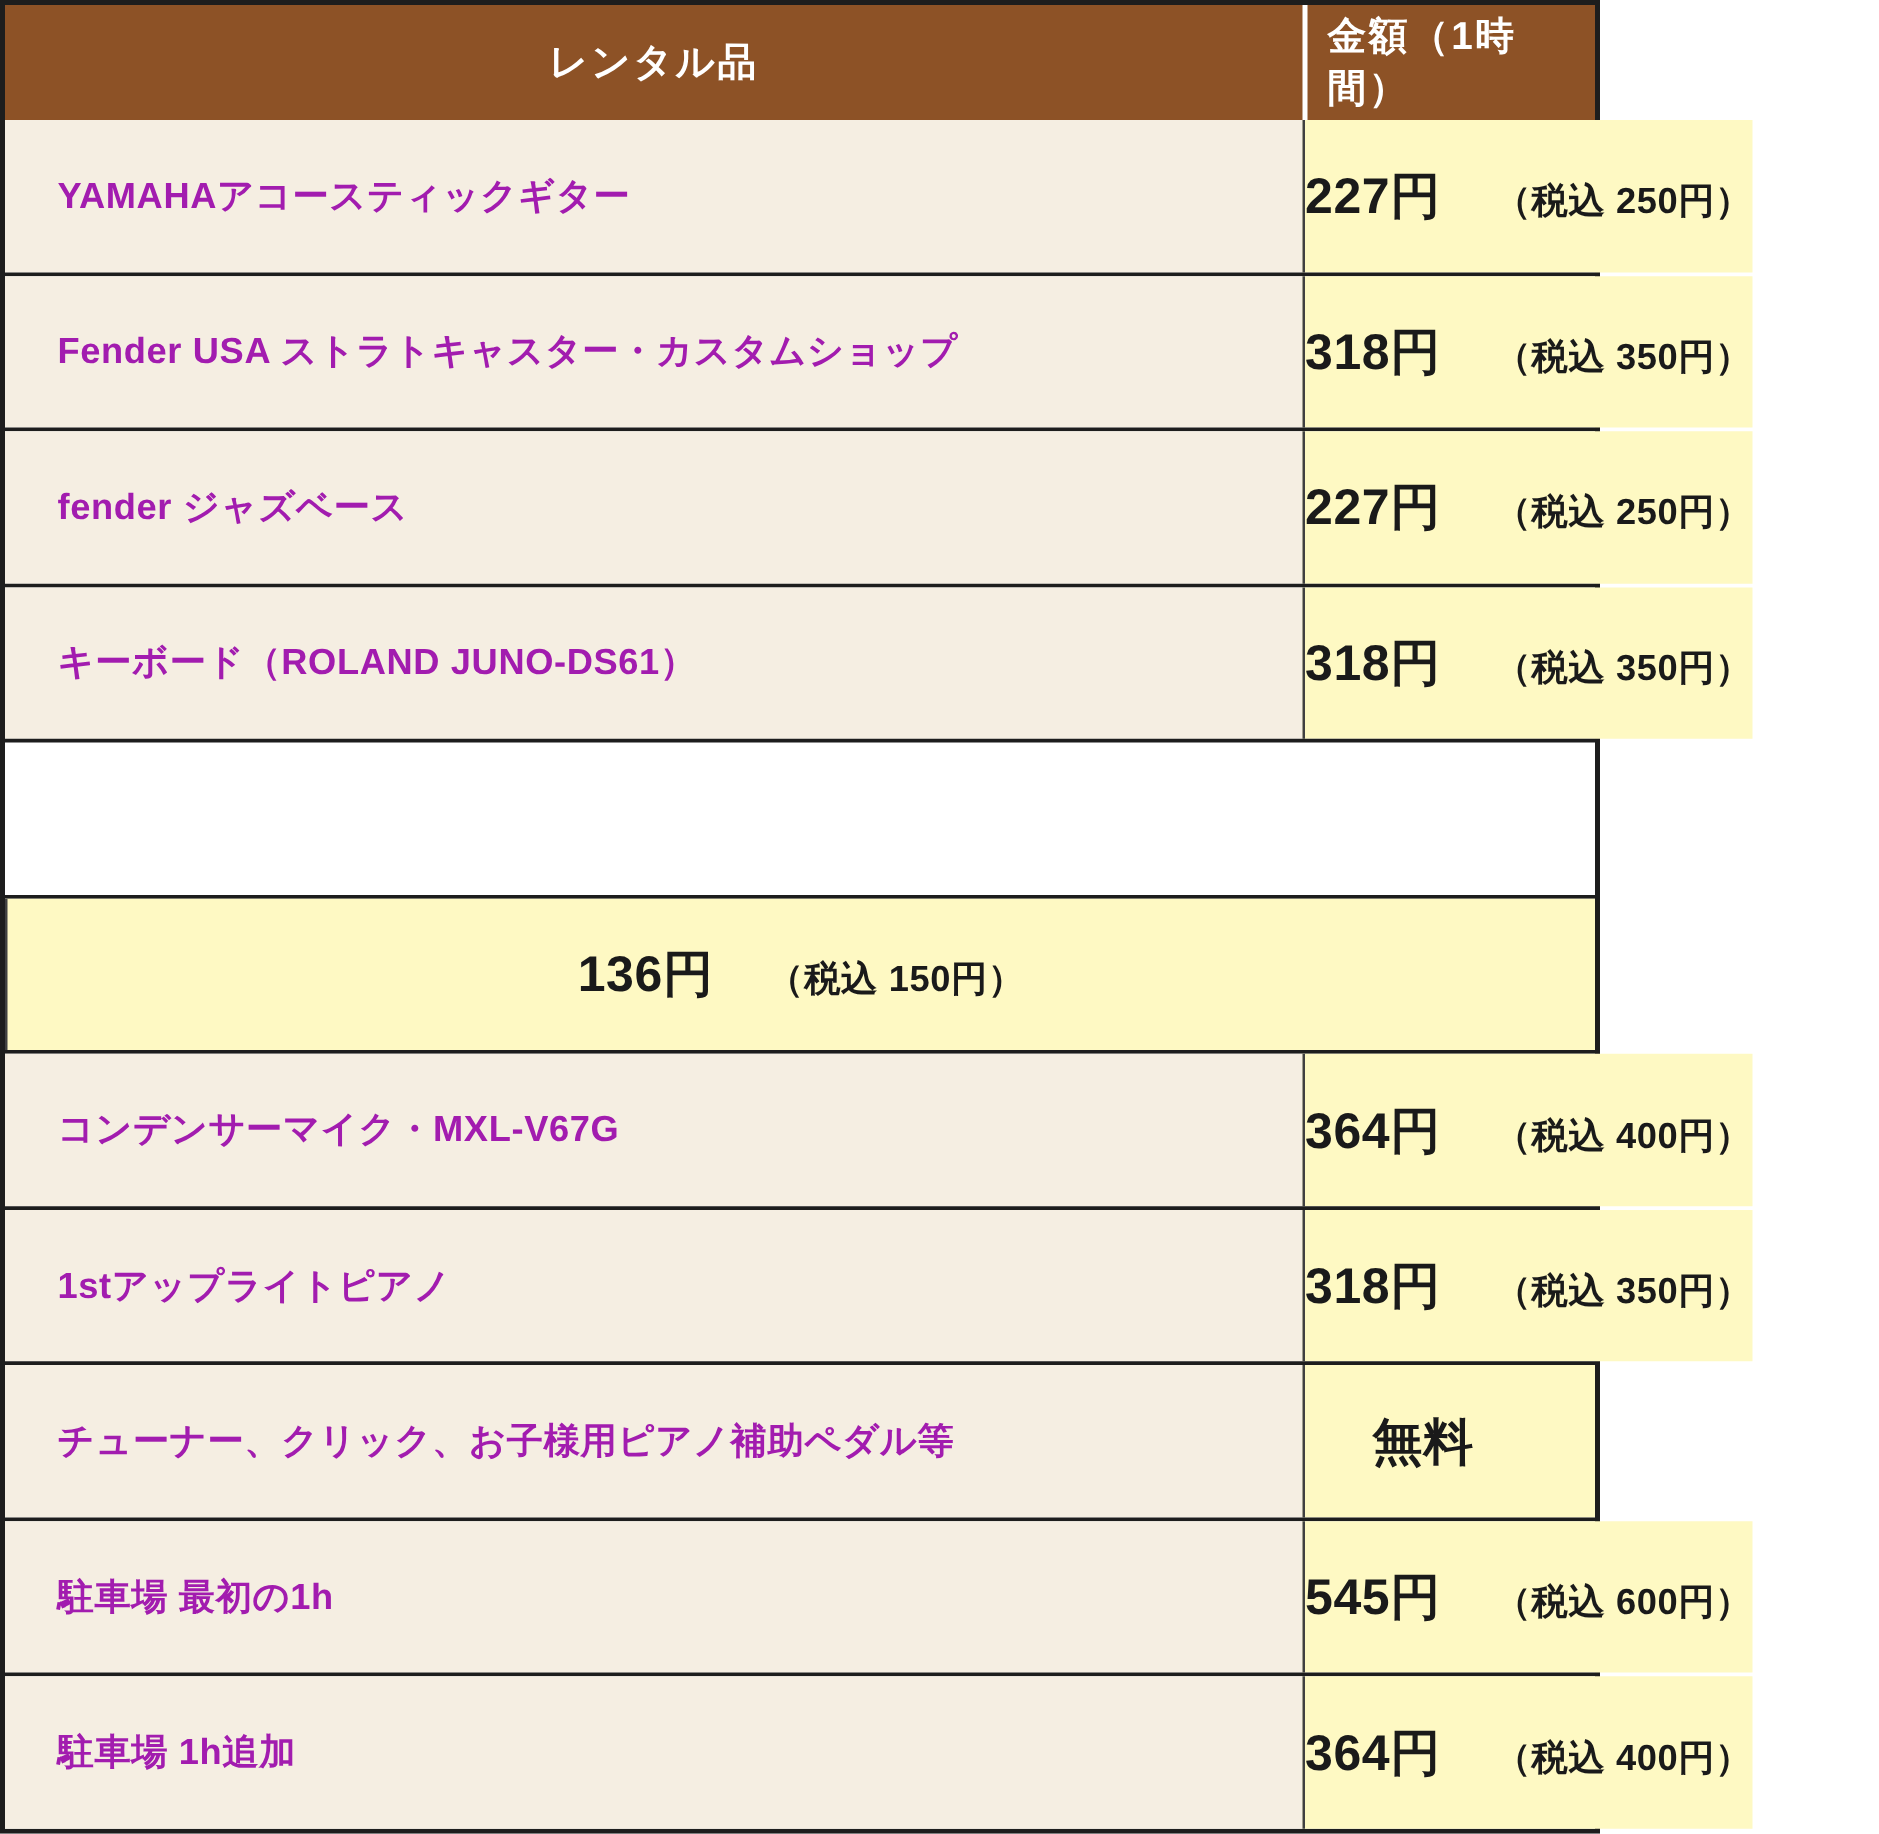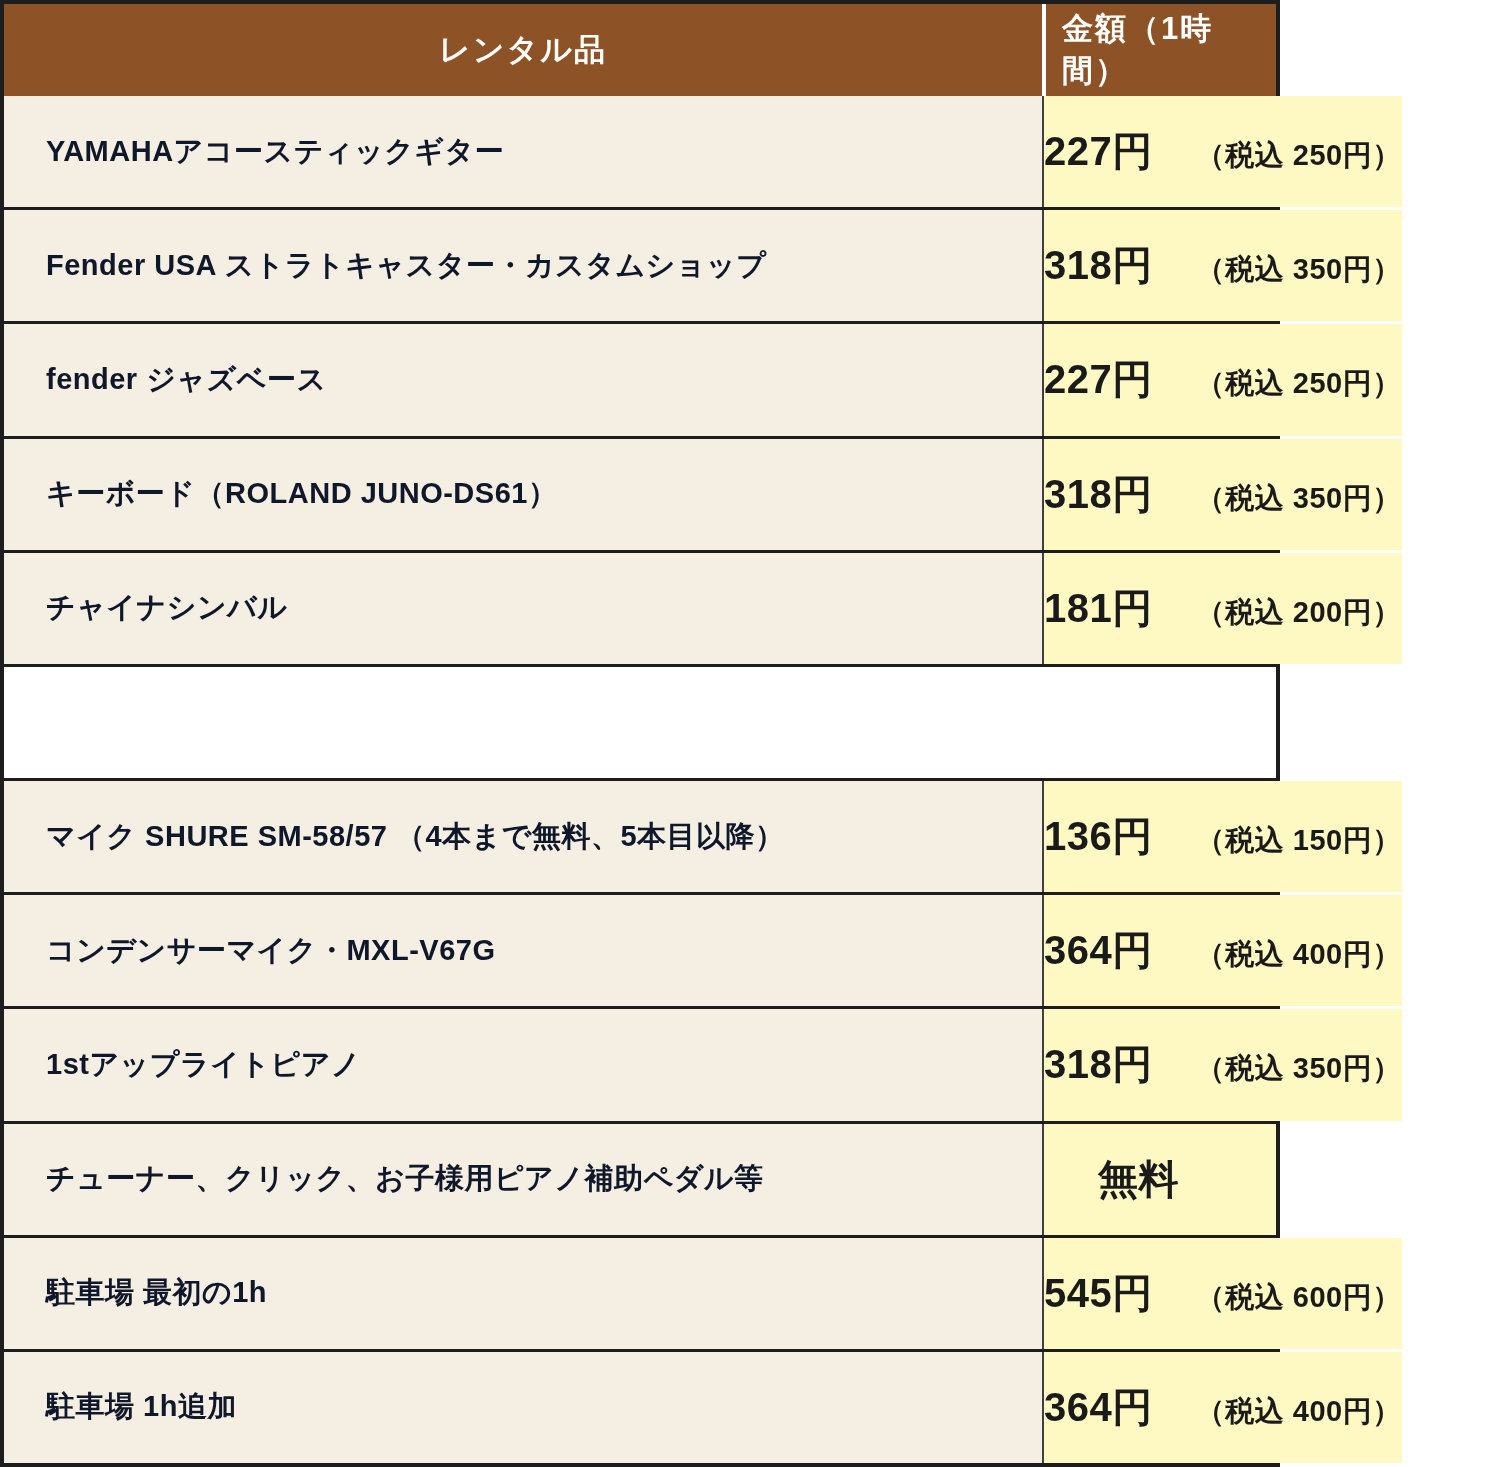--- a/index.html
+++ b/index.html
@@ -60,21 +60,21 @@
     align-items: center;
   }
   .item-cell {
     width: 1038px;
     flex: 0 0 1038px;
     background: #f5eee2;
     padding-left: 42px;
     box-sizing: border-box;
     font-size: 29px;
     font-weight: 600;
-    color: #0f172a;
+    color: #a21caf;
     letter-spacing: 0.5px;
   }
   .price-cell {
     flex: 1;
     background: #fef9c3;
     border-left: 2px solid #404040;
     justify-content: center;
     align-items: center;
     color: #1a1a1a;
   }
@@ -139,35 +139,25 @@
     <div class="row">
       <div class="cell item-cell">キーボード（ROLAND JUNO-DS61）</div>
       <div class="cell price-cell">
         <span class="price-inner">
             <span class="price-main">318円</span>
             <span class="price-tax">（税込 350円）</span>
           </span>
       </div>
     </div>
 
-    <div class="row">
-      <div class="cell item-cell">チャイナシンバル</div>
-      <div class="cell price-cell">
-        <span class="price-inner">
-            <span class="price-main">181円</span>
-            <span class="price-tax">（税込 200円）</span>
-          </span>
-      </div>
-    </div>
-
-    <div class="row">
-    </div>
-
-    <div class="row">
-      <div class="cell item-cell">マイク SHURE SM-58/57 （4本まで無料、5本目以降）</div>
+
+    <div class="row">
+    </div>
+
+    <div class="row">
       <div class="cell price-cell">
         <span class="price-inner">
             <span class="price-main">136円</span>
             <span class="price-tax">（税込 150円）</span>
           </span>
       </div>
     </div>
 
     <div class="row">
       <div class="cell item-cell">コンデンサーマイク・MXL-V67G</div>

